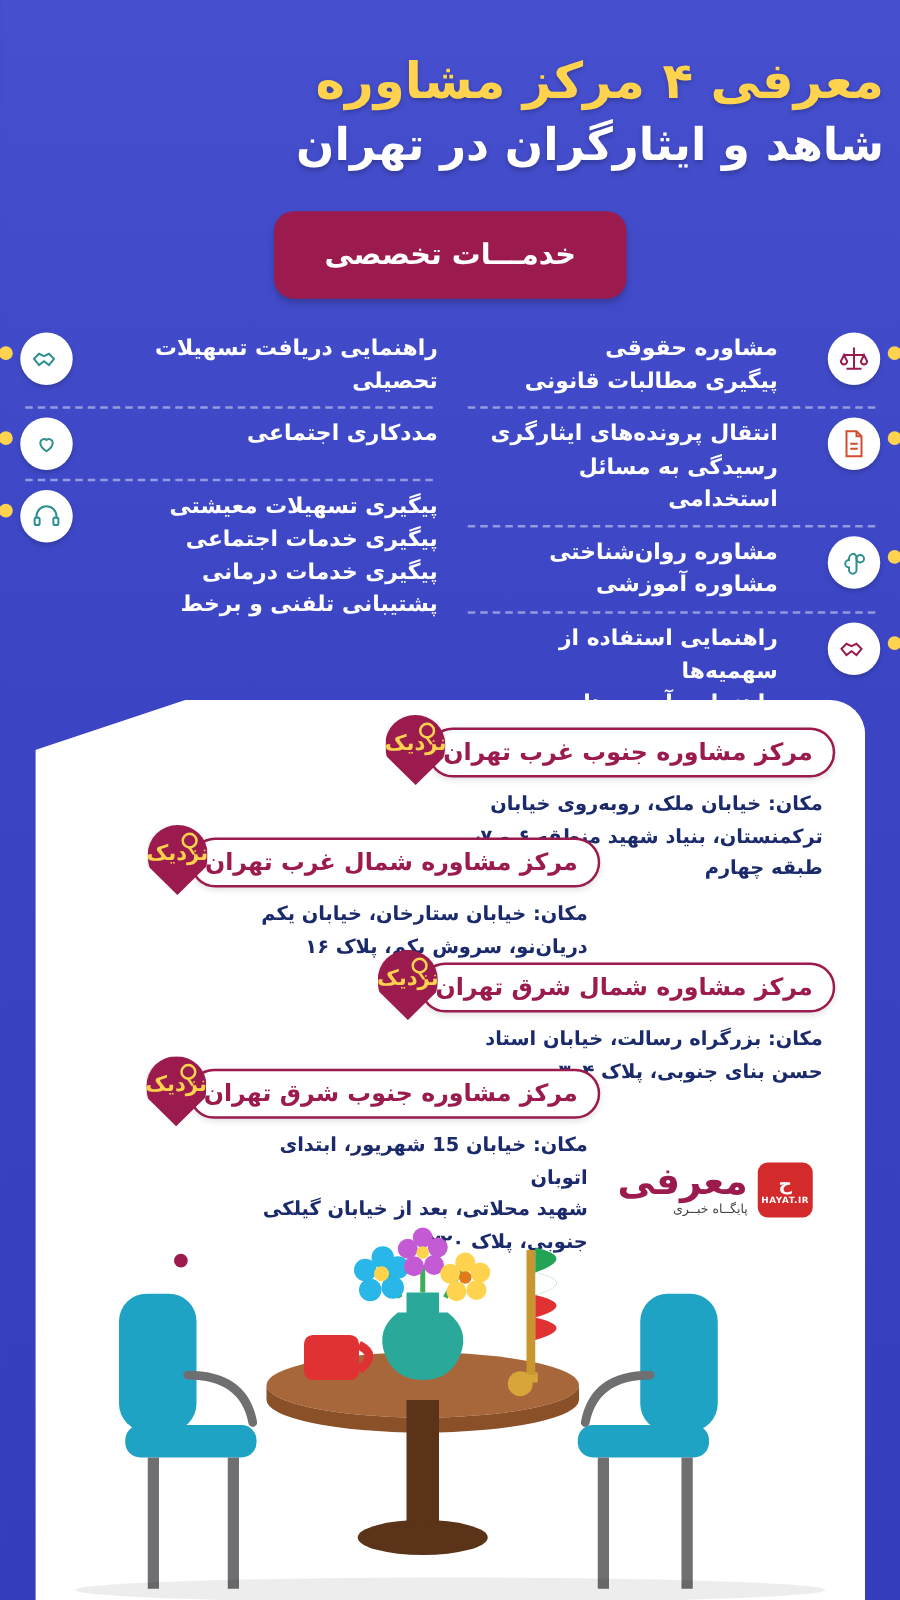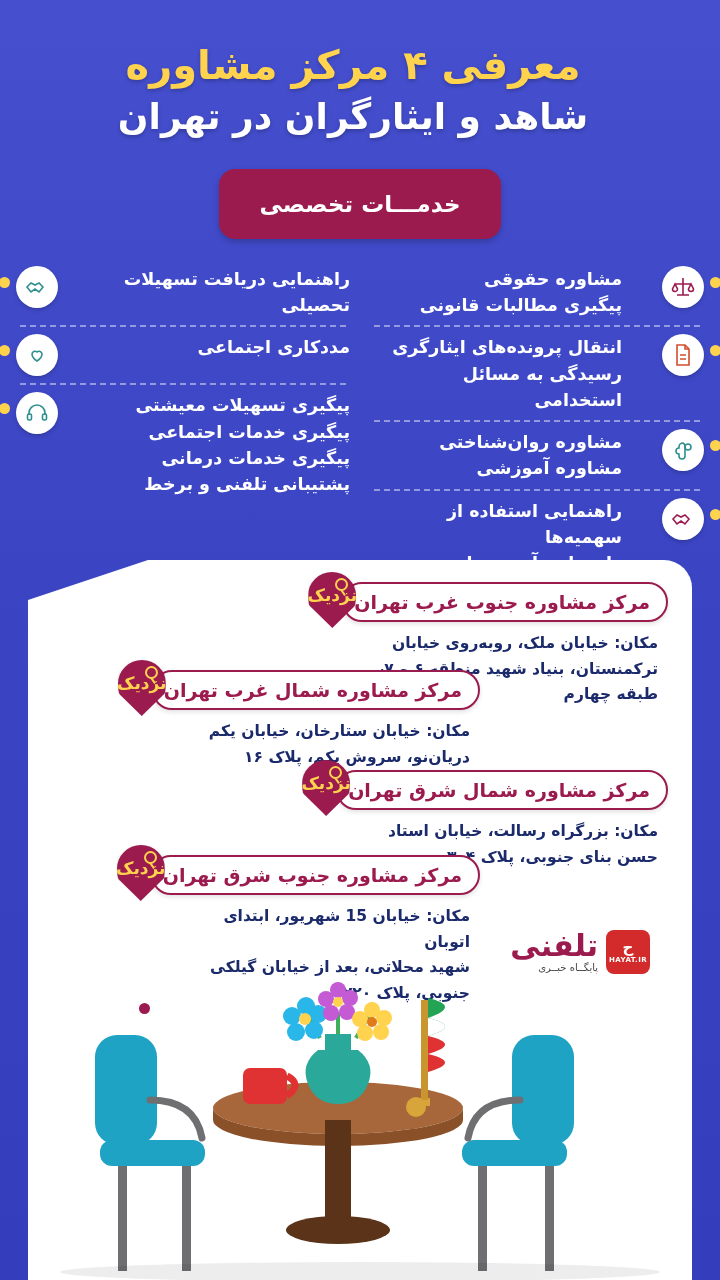--- a/index.html
+++ b/index.html
@@ -11,22 +11,22 @@
   body { background: #3b45c4; position: relative; }
 
   
   #infographic {
     position: absolute; inset: 0;
     background: linear-gradient(180deg, #4650cf 0%, #3b45c4 45%, #343dbb 100%);
   }
 
   
   .header {
-    padding: 40px 40px 6px 26px;
-    text-align: center;
+    padding: 40px 13px 6px 26px;
+    text-align: right;
   }
   .title-line1 {
     color: #ffd34d;
     font-size: 40px;
     font-weight: bold;
     letter-spacing: -1px;
     line-height: 1.25;
     text-shadow: 0 2px 4px rgba(0,0,0,.25);
   }
   .title-line2 {
@@ -360,21 +360,21 @@
       <span class="vdot" style="left:-12px; top:148px;"></span>
     </div>
   </div>
 
   <div class="logo">
     <div class="logo-mark">
       <span>ح</span>
       <small>HAYAT.IR</small>
     </div>
     <div class="logo-text">
-      <div class="logo-main">تلفنی</div>
+      <div class="logo-main">معرفی</div>
       <div class="logo-sub">پایگــاه خبــری</div>
     </div>
   </div>
 
   <div class="scene">
     <svg viewBox="0 0 720 300" width="720" height="300">
 
       <g>
         <rect x="95" y="55" width="62" height="110" rx="22" fill="#1fa3c4"></rect>
         <rect x="100" y="160" width="105" height="26" rx="12" fill="#1fa3c4"></rect>

